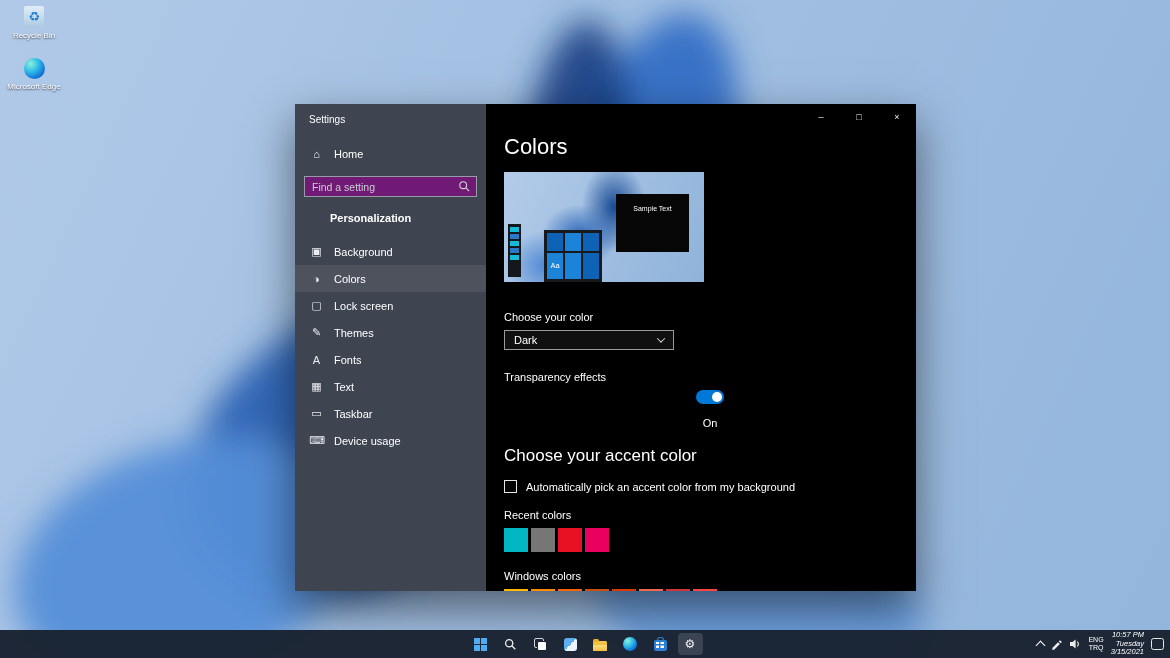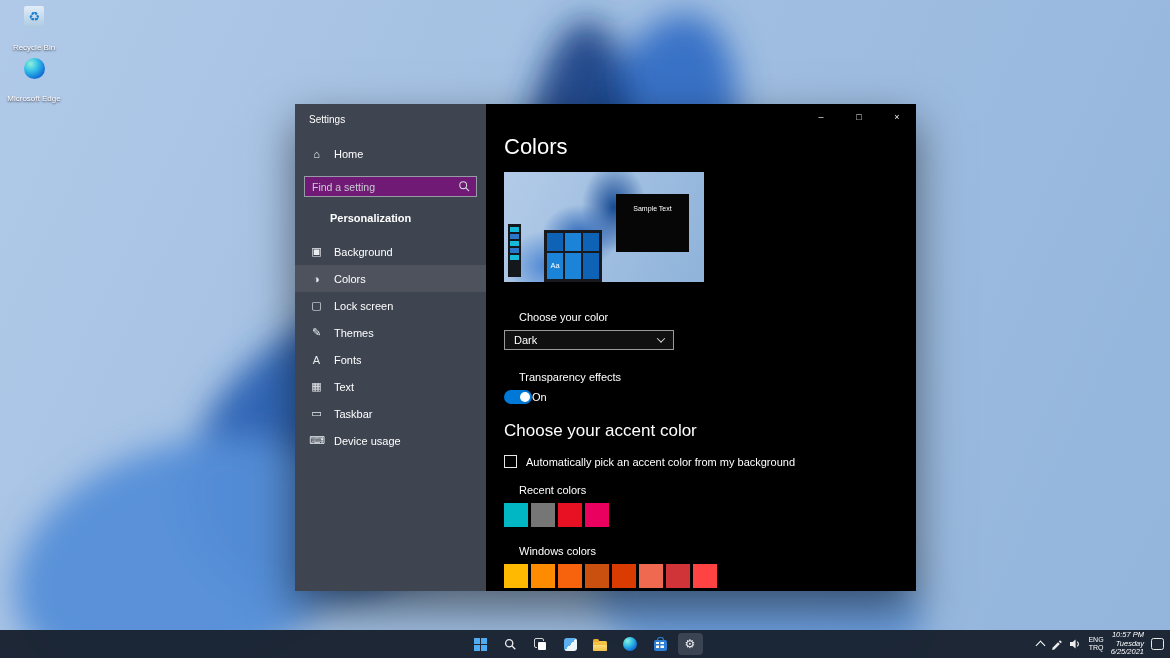--- a/index.html
+++ b/index.html
@@ -12,21 +12,21 @@
   .desktop-icon{position:absolute;width:64px;text-align:center;color:#fff;cursor:default;}
   #icon-recycle{left:2px;top:6px;}
   #icon-edge{left:2px;top:58px;}
   .di-glyph{margin:0 auto;display:flex;align-items:center;justify-content:center;}
   .bin{width:20px;height:22px;border-radius:2px 2px 4px 4px;
     background:linear-gradient(rgba(235,244,250,.85),rgba(170,200,224,.85));
     font-size:13px;color:#1d7fd0;line-height:22px;}
   .edge-orb{border-radius:50%;
     background:radial-gradient(circle at 32% 28%,#8ff0d8 0%,#35c1e8 35%,#1277d8 70%,#0d5ab8 100%);}
   #icon-edge .edge-orb{width:21px;height:21px;}
-  .di-label{font-size:8px;line-height:9px;margin-top:15px;text-shadow:0 1px 2px rgba(0,0,0,.75);}
+  .di-label{font-size:8px;line-height:9px;margin-top:3px;text-shadow:0 1px 2px rgba(0,0,0,.75);}
 
   
   #win{position:absolute;left:295px;top:104px;width:621px;height:487px;display:flex;
     box-shadow:0 18px 42px rgba(0,0,0,.5);}
   #sidebar{width:191px;flex:none;background:#3e4450;color:#fff;position:relative;}
   .win-title{margin:10px 0 0 14px;font-size:10px;}
   .nav-item{height:27px;display:flex;align-items:center;padding-left:14px;gap:10px;font-size:11px;cursor:default;}
   .nav-item.home{margin-top:15px;}
   .nav-ico{width:15px;text-align:center;font-size:11px;color:#e9ebef;}
   .searchbox{position:relative;margin:9px 9px 0;height:19px;background:#701a75;border:1px solid #969ca6;}
@@ -56,28 +56,28 @@
   .pv-list i:nth-child(odd){background:#17b9d8;}
   .pv-list i:nth-child(even){background:#2b78c8;}
   .pv-app{position:absolute;left:40px;top:58px;width:58px;height:52px;background:#17191d;
     padding:3px;box-sizing:border-box;display:grid;grid-template-columns:repeat(3,1fr);gap:2px;}
   .tile{background:#0f63b6;}
   .tile.light{background:#1b83d8;}
   .tile.aa{background:#1b83d8;color:#fff;font-size:7.5px;display:flex;align-items:center;justify-content:center;}
   .pv-sample{position:absolute;left:112px;top:22px;width:73px;height:58px;background:#060606;
     font-size:7px;color:#fff;text-align:center;padding-top:11px;box-sizing:border-box;}
 
-  .field-label{font-size:11px;margin-left:15px;}
+  .field-label{font-size:11px;}
   .lbl-choose{margin-top:29px;}
   .dropdown{margin-top:7px;width:170px;height:20px;border:1px solid #9a9a9a;background:#101010;
     font-size:11px;display:flex;align-items:center;justify-content:space-between;padding:0 9px;box-sizing:border-box;cursor:default;}
   .chev-down{width:5px;height:5px;border-right:1.2px solid #d8d8d8;border-bottom:1.2px solid #d8d8d8;
     transform:rotate(45deg) translate(-1px,-1px);}
   .lbl-trans{margin-top:21px;}
-  .toggle-row{margin-top:7px;display:flex;align-items:center;}
+  .toggle-row{margin-top:7px;display:flex;align-items:center;gap:13px;flex-direction:column;}
   .toggle{width:28px;height:14px;border-radius:7px;background:#0078d7;position:relative;cursor:default;}
   .knob{position:absolute;right:2px;top:2px;width:10px;height:10px;border-radius:50%;background:#fff;}
   .toggle-state{font-size:11px;}
   #accent-heading{font-size:17px;font-weight:400;margin:17px 0 0 0;}
   .check-row{margin-top:14px;display:flex;align-items:center;gap:9px;font-size:11px;cursor:default;}
   .checkbox{width:13px;height:13px;border:1px solid #e6e6e6;background:transparent;flex:none;box-sizing:border-box;}
   .lbl-recent{margin-top:16px;}
   .swatch-row{margin-top:7px;display:flex;gap:3px;}
   .swatch{width:24px;height:24px;cursor:default;}
   .lbl-win{margin-top:18px;}
@@ -322,18 +322,18 @@
         <polygon points="1,4 3.6,4 6.6,1.4 6.6,10.6 3.6,8 1,8" fill="#ececec"></polygon>
         <path d="M8.2 3.6 A3.4 3.4 0 0 1 8.2 8.4" fill="none" stroke="#ececec" stroke-width="1.1"></path>
       </svg>
       <div class="lang">
         <div>ENG</div>
         <div>TRQ</div>
       </div>
       <div class="clock">
         <div>10:57 PM</div>
         <div>Tuesday</div>
-        <div>6/25/2021</div>
+        <div>3/15/2021</div>
       </div>
       <div class="notif"></div>
     </div>
   </div>
 </div>
 
 </body></html>

